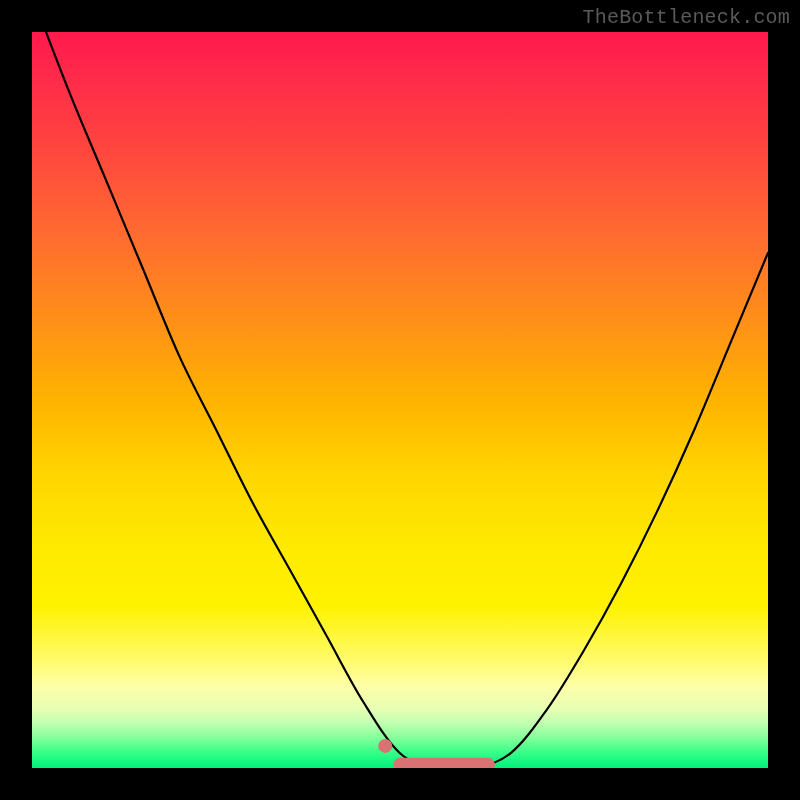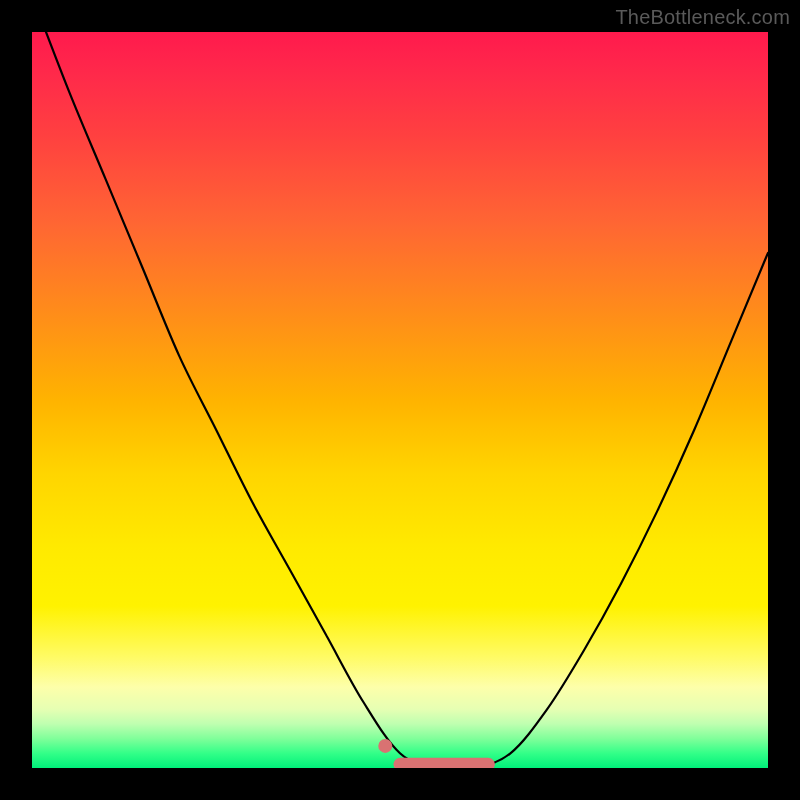--- a/index.html
+++ b/index.html
@@ -11,20 +11,21 @@
     overflow: hidden;
     font-family: Arial, Helvetica, sans-serif;
   }
   .frame {
     position: absolute;
     left: 0;
     top: 0;
     width: 800px;
     height: 580px;
     background: #000;
+    font-family: Liberation Mono, monospace;
   }
   .plot-area {
     position: absolute;
     left: 32px;
     top: 32px;
     width: 736px;
     height: 736px;
     overflow: hidden;
   }
   .gradient {

